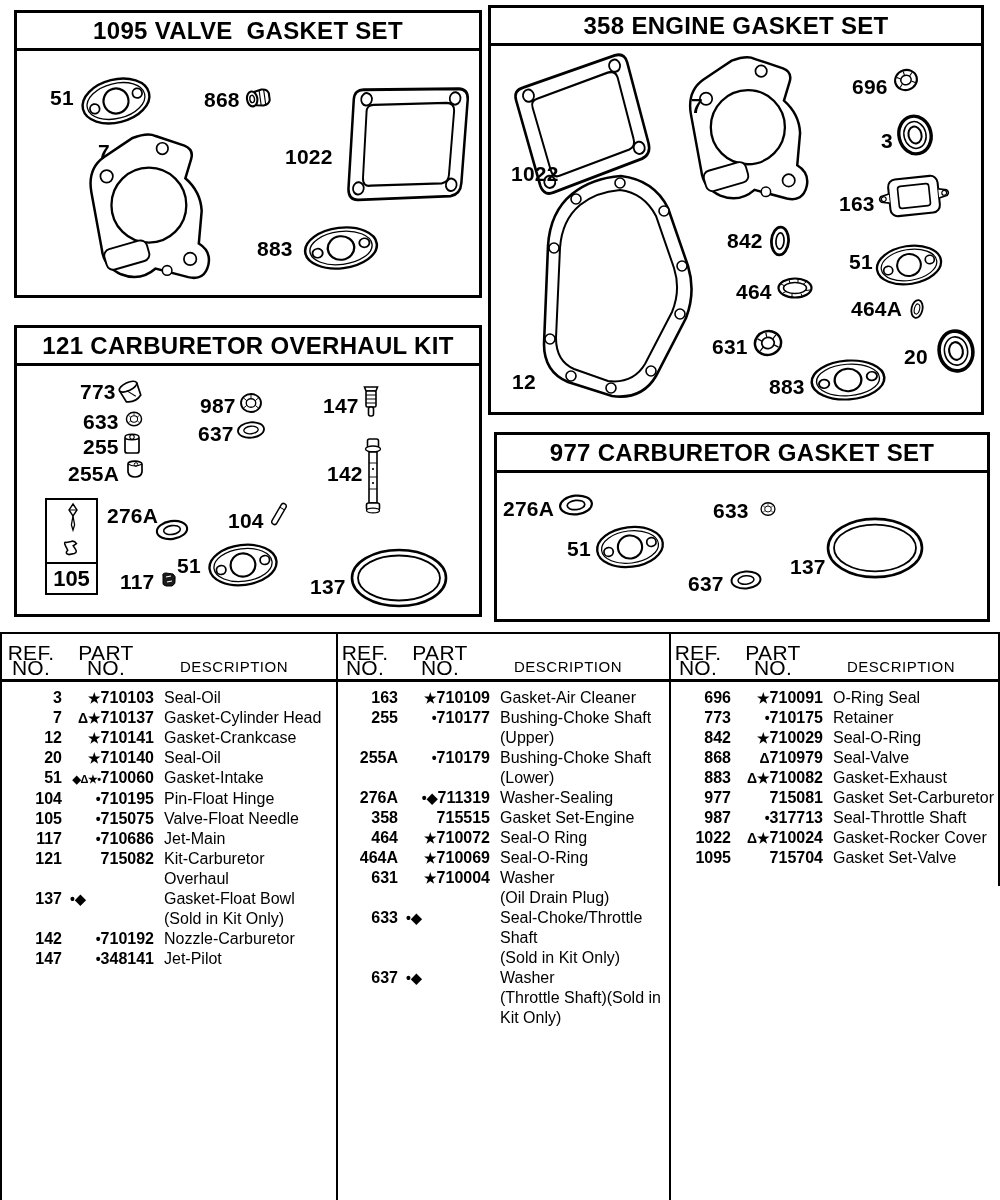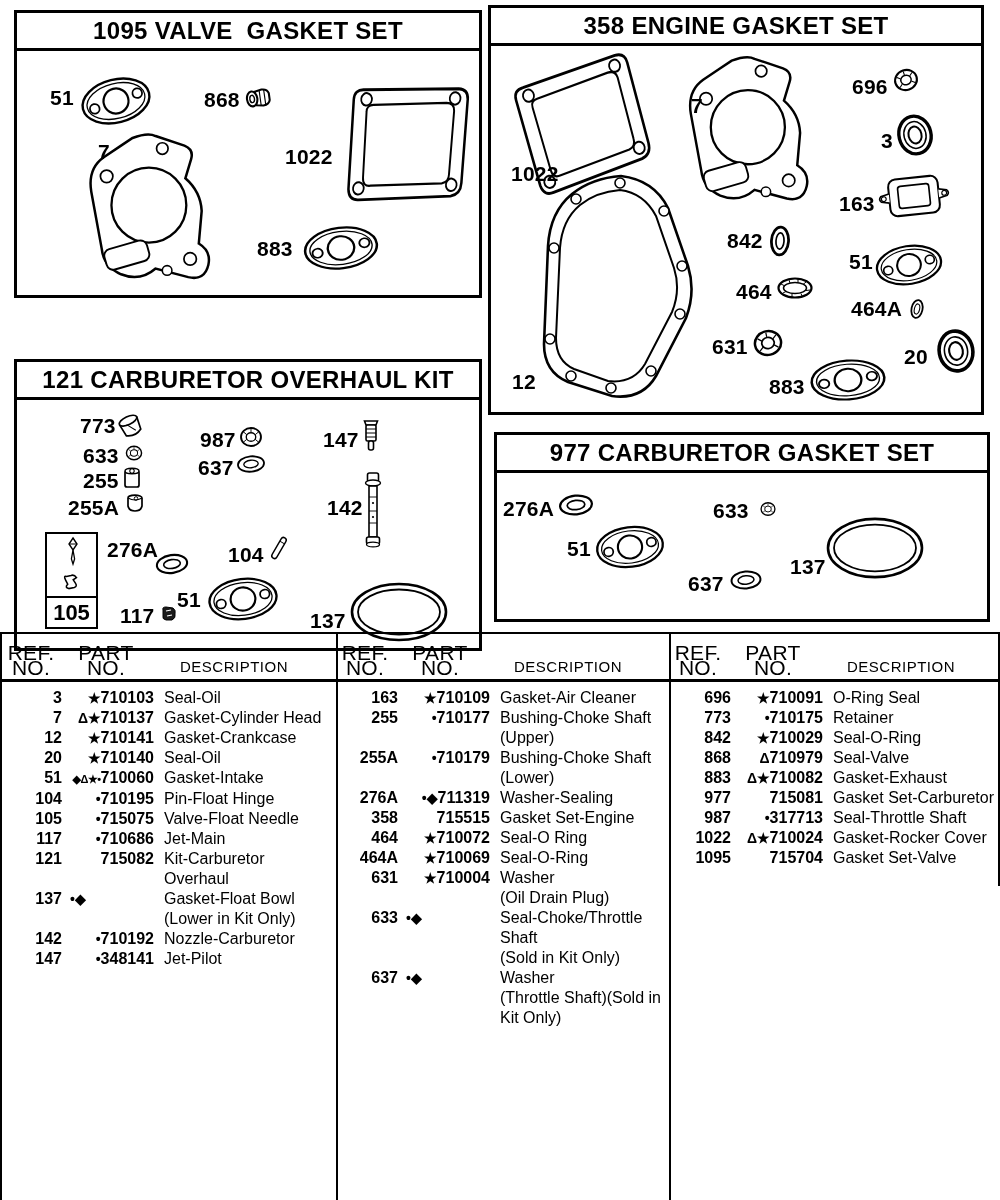--- a/index.html
+++ b/index.html
@@ -234,21 +234,21 @@
         <span class="part-label" style="left: 245px; top: 232px;">464</span>
         <span class="part-label" style="left: 358px; top: 202px;">51</span>
         <span class="part-label" style="left: 360px; top: 249px;">464A</span>
         <span class="part-label" style="left: 221px; top: 287px;">631</span>
         <span class="part-label" style="left: 413px; top: 297px;">20</span>
         <span class="part-label" style="left: 278px; top: 327px;">883</span>
         <span class="part-label" style="left: 21px; top: 322px;">12</span>
       </div>
   </div>
 
-  <div class="box" style="left:14px; top:325px; width:468px; height:292px;margin-top:34px;">
+  <div class="box" style="left:14px; top:325px; width:468px; height:292px;">
     <div class="box-title">121 CARBURETOR OVERHAUL KIT</div>
     <div class="box-body">
       <svg class="illus" width="462" height="248" viewBox="0 0 462 248">
         <use href="#sym-cup" transform="translate(114,24)"></use>
         <use href="#sym-ring-sm" transform="translate(117,50) scale(0.72)"></use>
         <use href="#sym-cyl" transform="translate(115,76)"></use>
         <use href="#sym-cylcut" transform="translate(118,100)"></use>
         <use href="#sym-ring-sm" transform="translate(234,34) scale(0.95)"></use>
         <use href="#sym-washer" transform="translate(234,61) rotate(-6) scale(0.9)"></use>
         <use href="#sym-jet" transform="translate(354,35)"></use>
@@ -401,21 +401,21 @@
           </span>
           <span class="t-desc">Kit-Carburetor
 Overhaul</span>
         </div>
         <div class="t-row no-part">
           <span class="t-ref">137</span>
           <span class="t-part">
             <span class="sym">•◆</span>
           </span>
           <span class="t-desc">Gasket-Float Bowl
-(Lower in Kit Only)</span>
+(Sold in Kit Only)</span>
         </div>
         <div class="t-row">
           <span class="t-ref">142</span>
           <span class="t-part">
             <span class="sym">•</span>
             <span>710192</span>
           </span>
           <span class="t-desc">Nozzle-Carburetor</span>
         </div>
         <div class="t-row">

